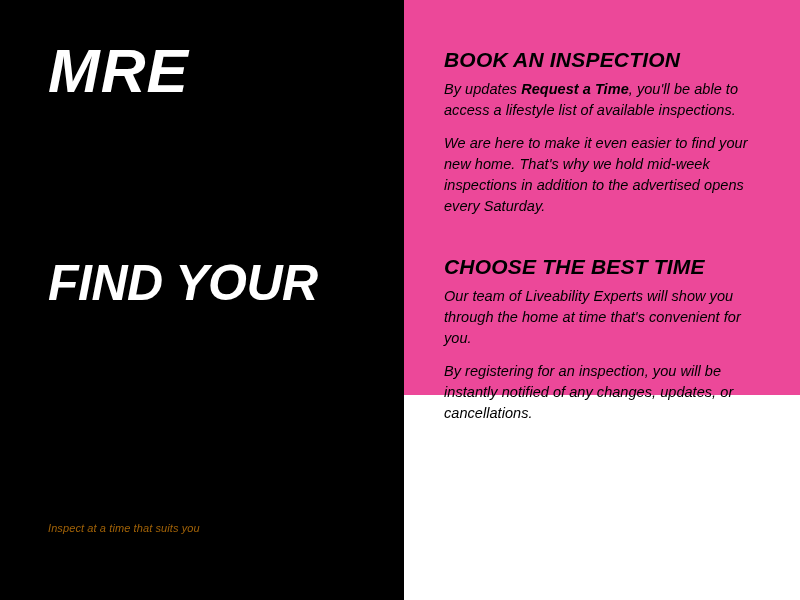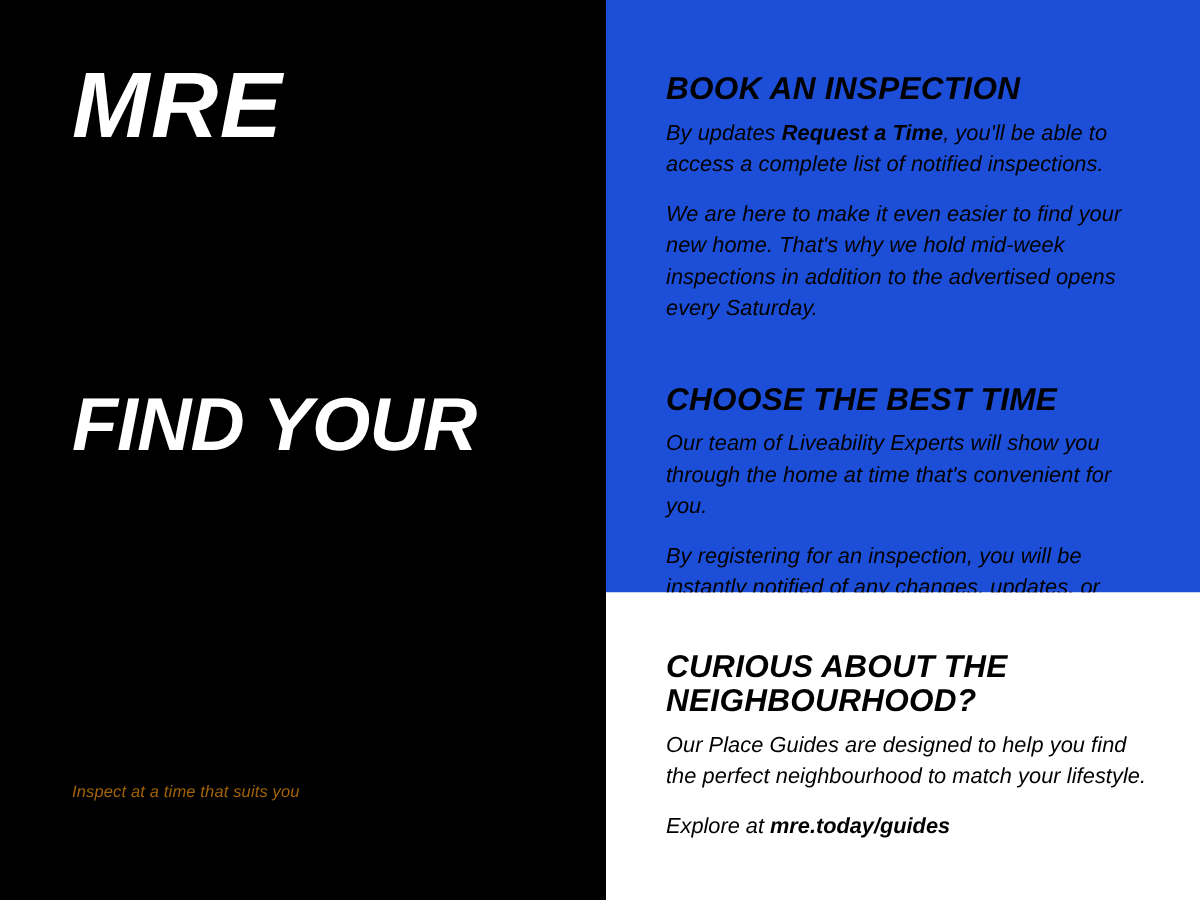--- a/index.html
+++ b/index.html
@@ -63,21 +63,21 @@
 
   
   .right-col {
     width: 396px;
     height: 600px;
     flex: 0 0 396px;
     display: flex;
     flex-direction: column;
   }
   .green-panel {
-    background: #1d4ed8;
+    background: #ec4899;
     height: 395px;
     padding: 48px 34px 0 40px;
     box-sizing: border-box;
     color: #000000;
   }
   .white-panel {
     background: #ffffff;
     height: 205px;
     padding: 38px 34px 0 40px;
     box-sizing: border-box;
@@ -126,32 +126,24 @@
     <div class="headline">
       <span class="line">FIND YOUR</span>
     </div>
     <div class="tagline">Inspect at a time that suits you</div>
   </div>
 
   <div class="right-col">
 
     <div class="green-panel">
       <h2 class="sect-title">BOOK AN INSPECTION</h2>
-      <p class="body-text"><span>By updates </span><b>Request a Time</b><span>, you'll be able to access a complete list of notified inspections.</span></p>
+      <p class="body-text"><span>By updates </span><b>Request a Time</b><span>, you'll be able to access a lifestyle list of available inspections.</span></p>
       <p class="body-text">We are here to make it even easier to find your new home. That's why we hold mid-week inspections in addition to the advertised opens every Saturday.</p>
 
       <h2 class="sect-title second">CHOOSE THE BEST TIME</h2>
       <p class="body-text">Our team of Liveability Experts will show you through the home at time that's convenient for you.</p>
 
       <p class="body-text">By registering for an inspection, you will be instantly notified of any changes, updates, or cancellations.</p>
     </div>
 
-    <div class="white-panel">
-      <h2 class="sect-title title-2l">
-        <span class="line">CURIOUS ABOUT THE</span><br>
-        <span class="line">NEIGHBOURHOOD?</span>
-      </h2>
-      <p class="body-text">Our Place Guides are designed to help you find the perfect neighbourhood to match your lifestyle.</p>
-      <p class="explore"><span>Explore at </span><b>mre.today/guides</b></p>
-    </div>
 
   </div>
 </div>
 
 </body></html>

